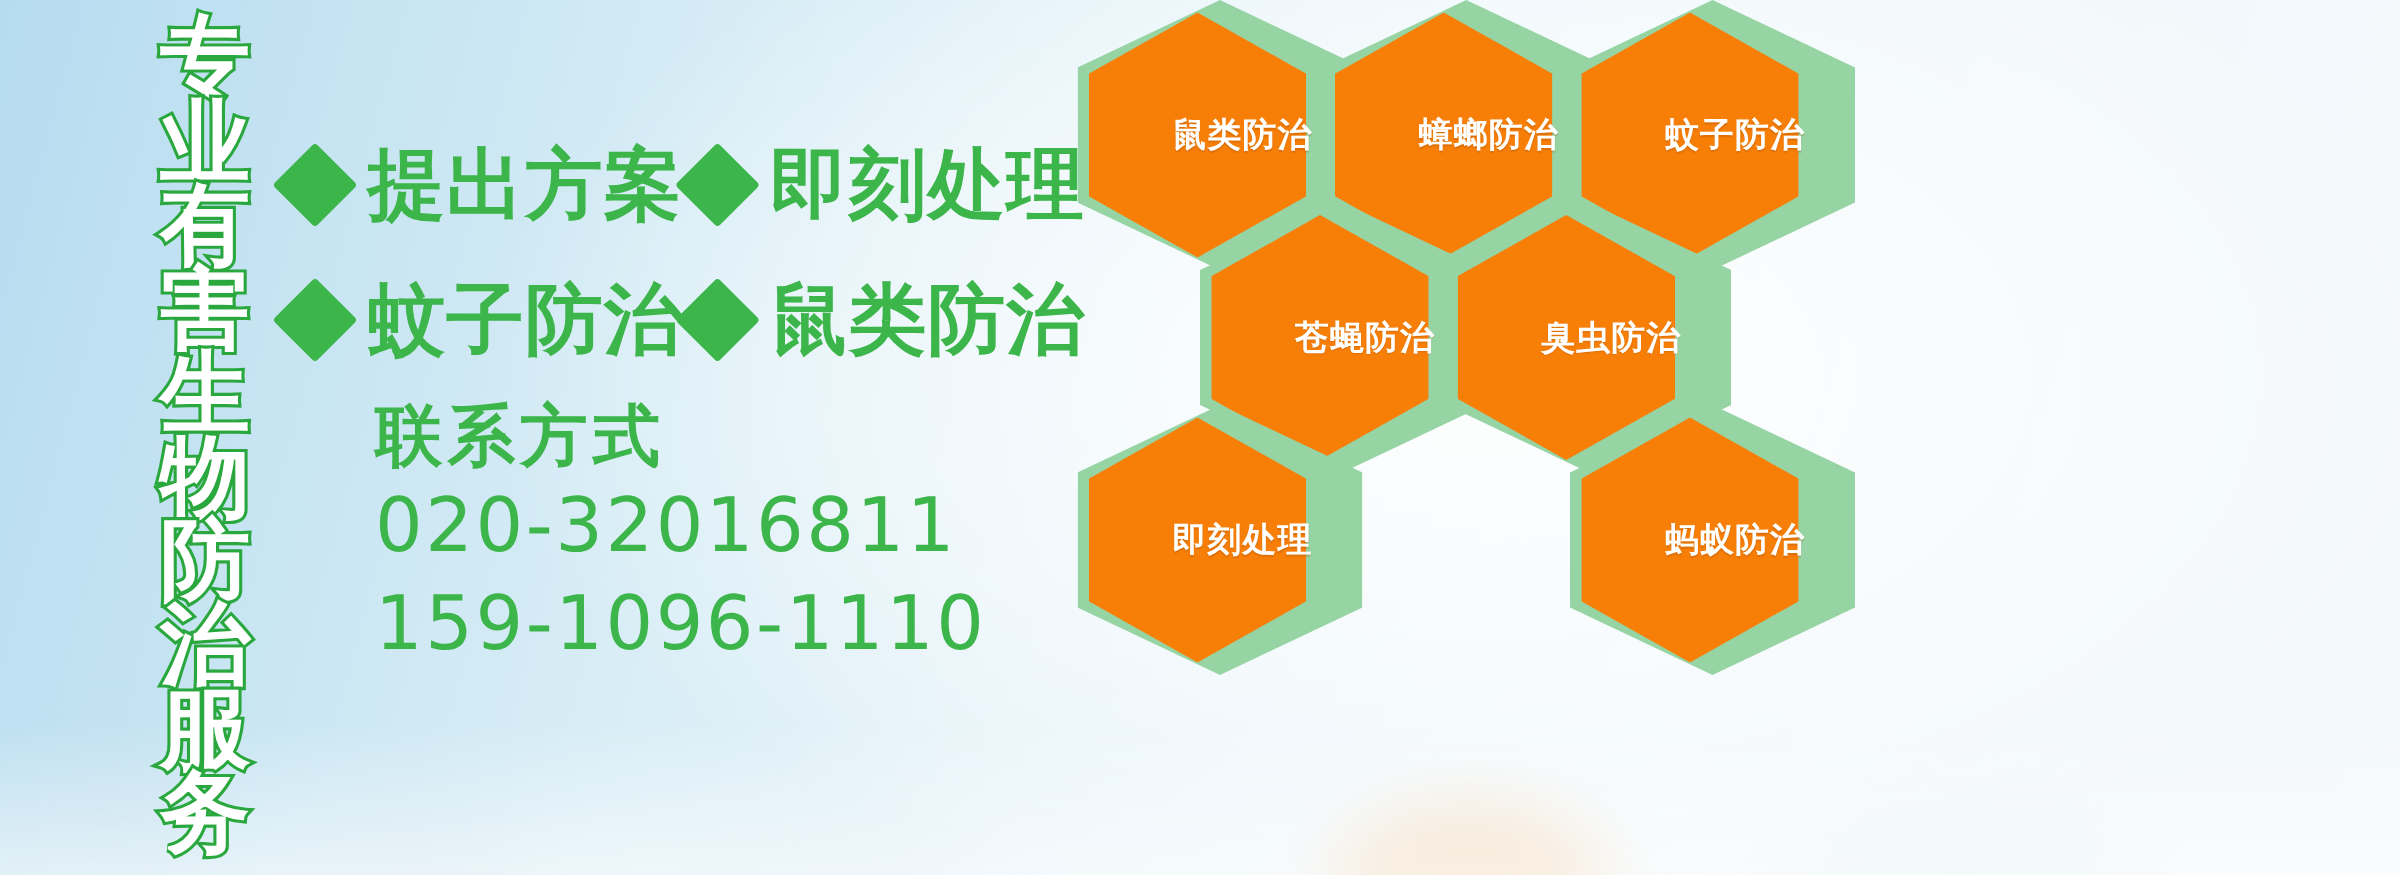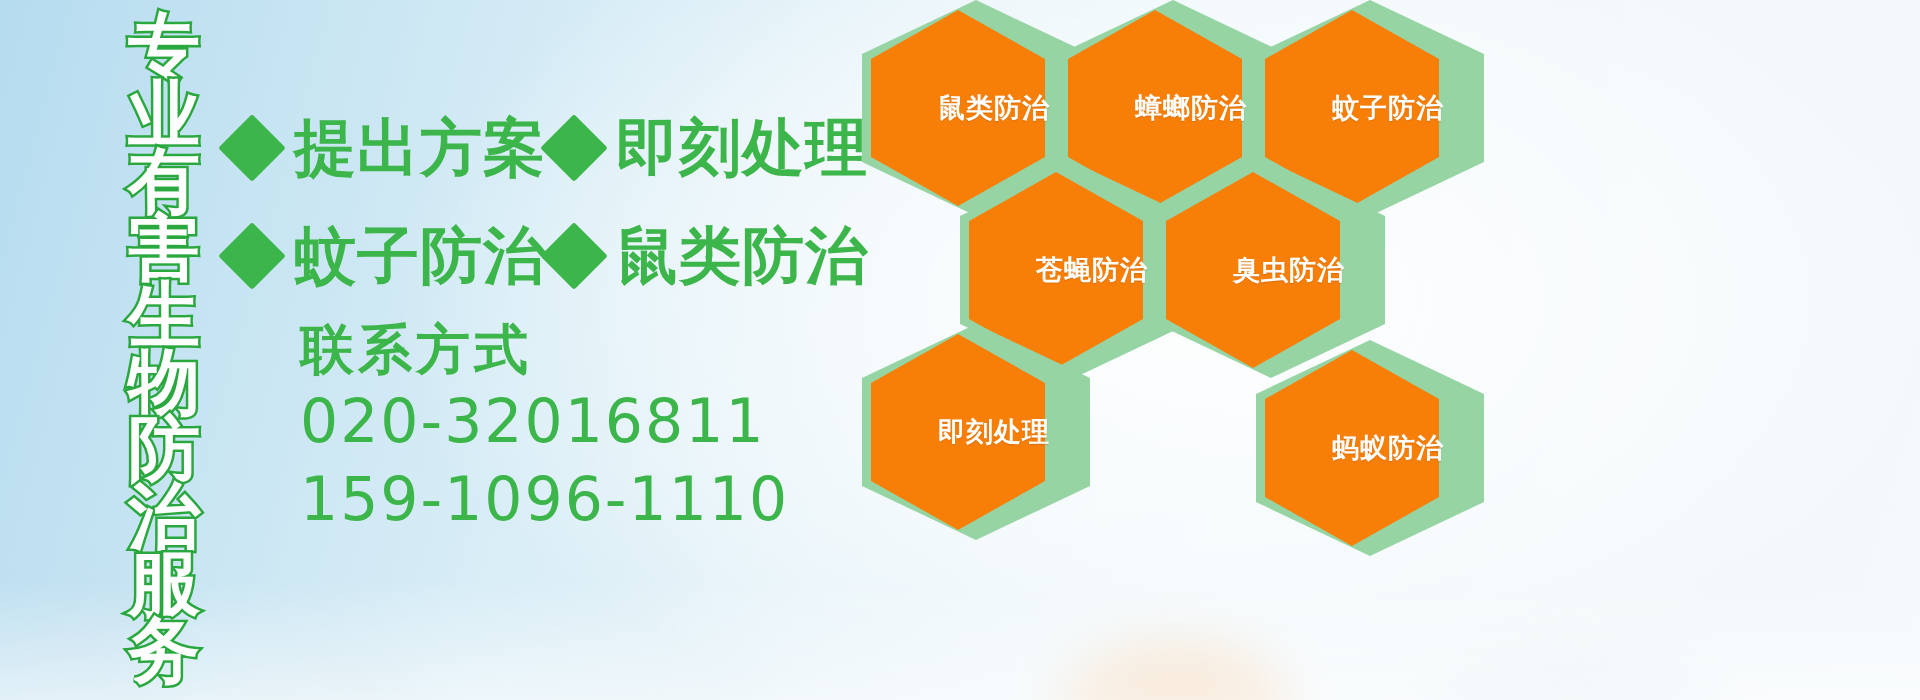--- a/index.html
+++ b/index.html
@@ -159,20 +159,20 @@
     </div>
     <div class="hex" style="left:295px;top:178px;">
       <span class="inner"></span>
       <span class="hex-label">臭虫防治</span>
     </div>
 
     <div class="hex" style="left:0px;top:340px;">
       <span class="inner"></span>
       <span class="hex-label">即刻处理</span>
     </div>
-    <div class="hex" style="left:394px;top:356px;">
+    <div class="hex" style="left:394px;top:340px;">
       <span class="inner"></span>
       <span class="hex-label">蚂蚁防治</span>
     </div>
 
   </div>
 
 </div>
 
 </body></html>

